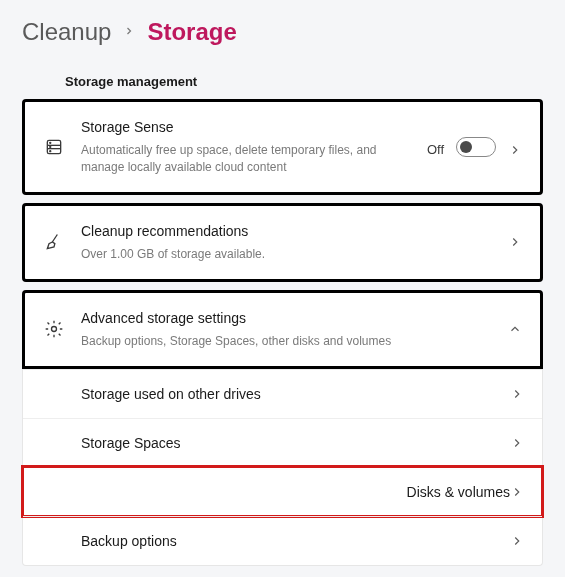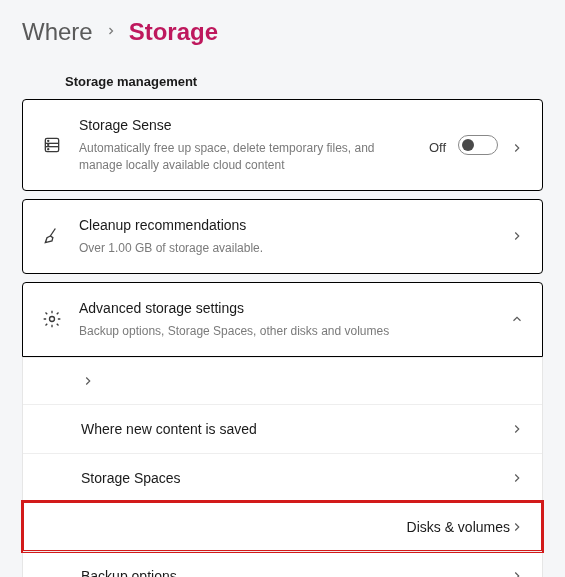--- a/index.html
+++ b/index.html
@@ -41,21 +41,21 @@
       margin-bottom: 10px;
       margin-left: 43px;
     }
     .card-group {
       display: flex;
       flex-direction: column;
       gap: 8px;
     }
     .card {
       background: #fff;
-      border: 1px solid #000000;
+      border: 3px solid #000000;
       border-radius: 4px;
       display: flex;
       align-items: center;
       padding: 16px 18px;
       gap: 16px;
       cursor: pointer;
     }
     .card-icon {
       width: 22px;
       height: 22px;
@@ -138,21 +138,21 @@
     .advanced-card {
       border-radius: 4px 4px 0 0;
     }
   </style>
 </head>
 <body>
 
 <div class="page">
 
   <div class="breadcrumb">
-    <span class="bc-parent">Where</span>
+    <span class="bc-parent">Cleanup</span>
     <span class="bc-sep">
       <svg viewBox="0 0 24 24" width="12" height="12" fill="none" stroke="currentColor" stroke-width="2.5">
           <polyline points="9 6 15 12 9 18"></polyline>
         </svg>
     </span>
     <span class="bc-current">Storage</span>
   </div>
 
   <div class="section-header">Storage management</div>
 
@@ -215,28 +215,21 @@
       </div>
       <span class="chev">
         <svg viewBox="0 0 24 24" fill="none" stroke="currentColor" stroke-width="2">
             <polyline points="6 15 12 9 18 15"></polyline>
           </svg>
       </span>
     </div>
 
     <div class="sublist">
       <div class="subitem">
-        <span class="chev">
-            <svg viewBox="0 0 24 24" fill="none" stroke="currentColor" stroke-width="2">
-              <polyline points="9 6 15 12 9 18"></polyline>
-            </svg>
-          </span>
-      </div>
-      <div class="subitem">
-        <span class="subitem-title">Where new content is saved</span>
+        <span class="subitem-title">Storage used on other drives</span>
         <span class="chev">
             <svg viewBox="0 0 24 24" fill="none" stroke="currentColor" stroke-width="2">
               <polyline points="9 6 15 12 9 18"></polyline>
             </svg>
           </span>
       </div>
       <div class="subitem">
         <span class="subitem-title">Storage Spaces</span>
         <span class="chev">
             <svg viewBox="0 0 24 24" fill="none" stroke="currentColor" stroke-width="2">

